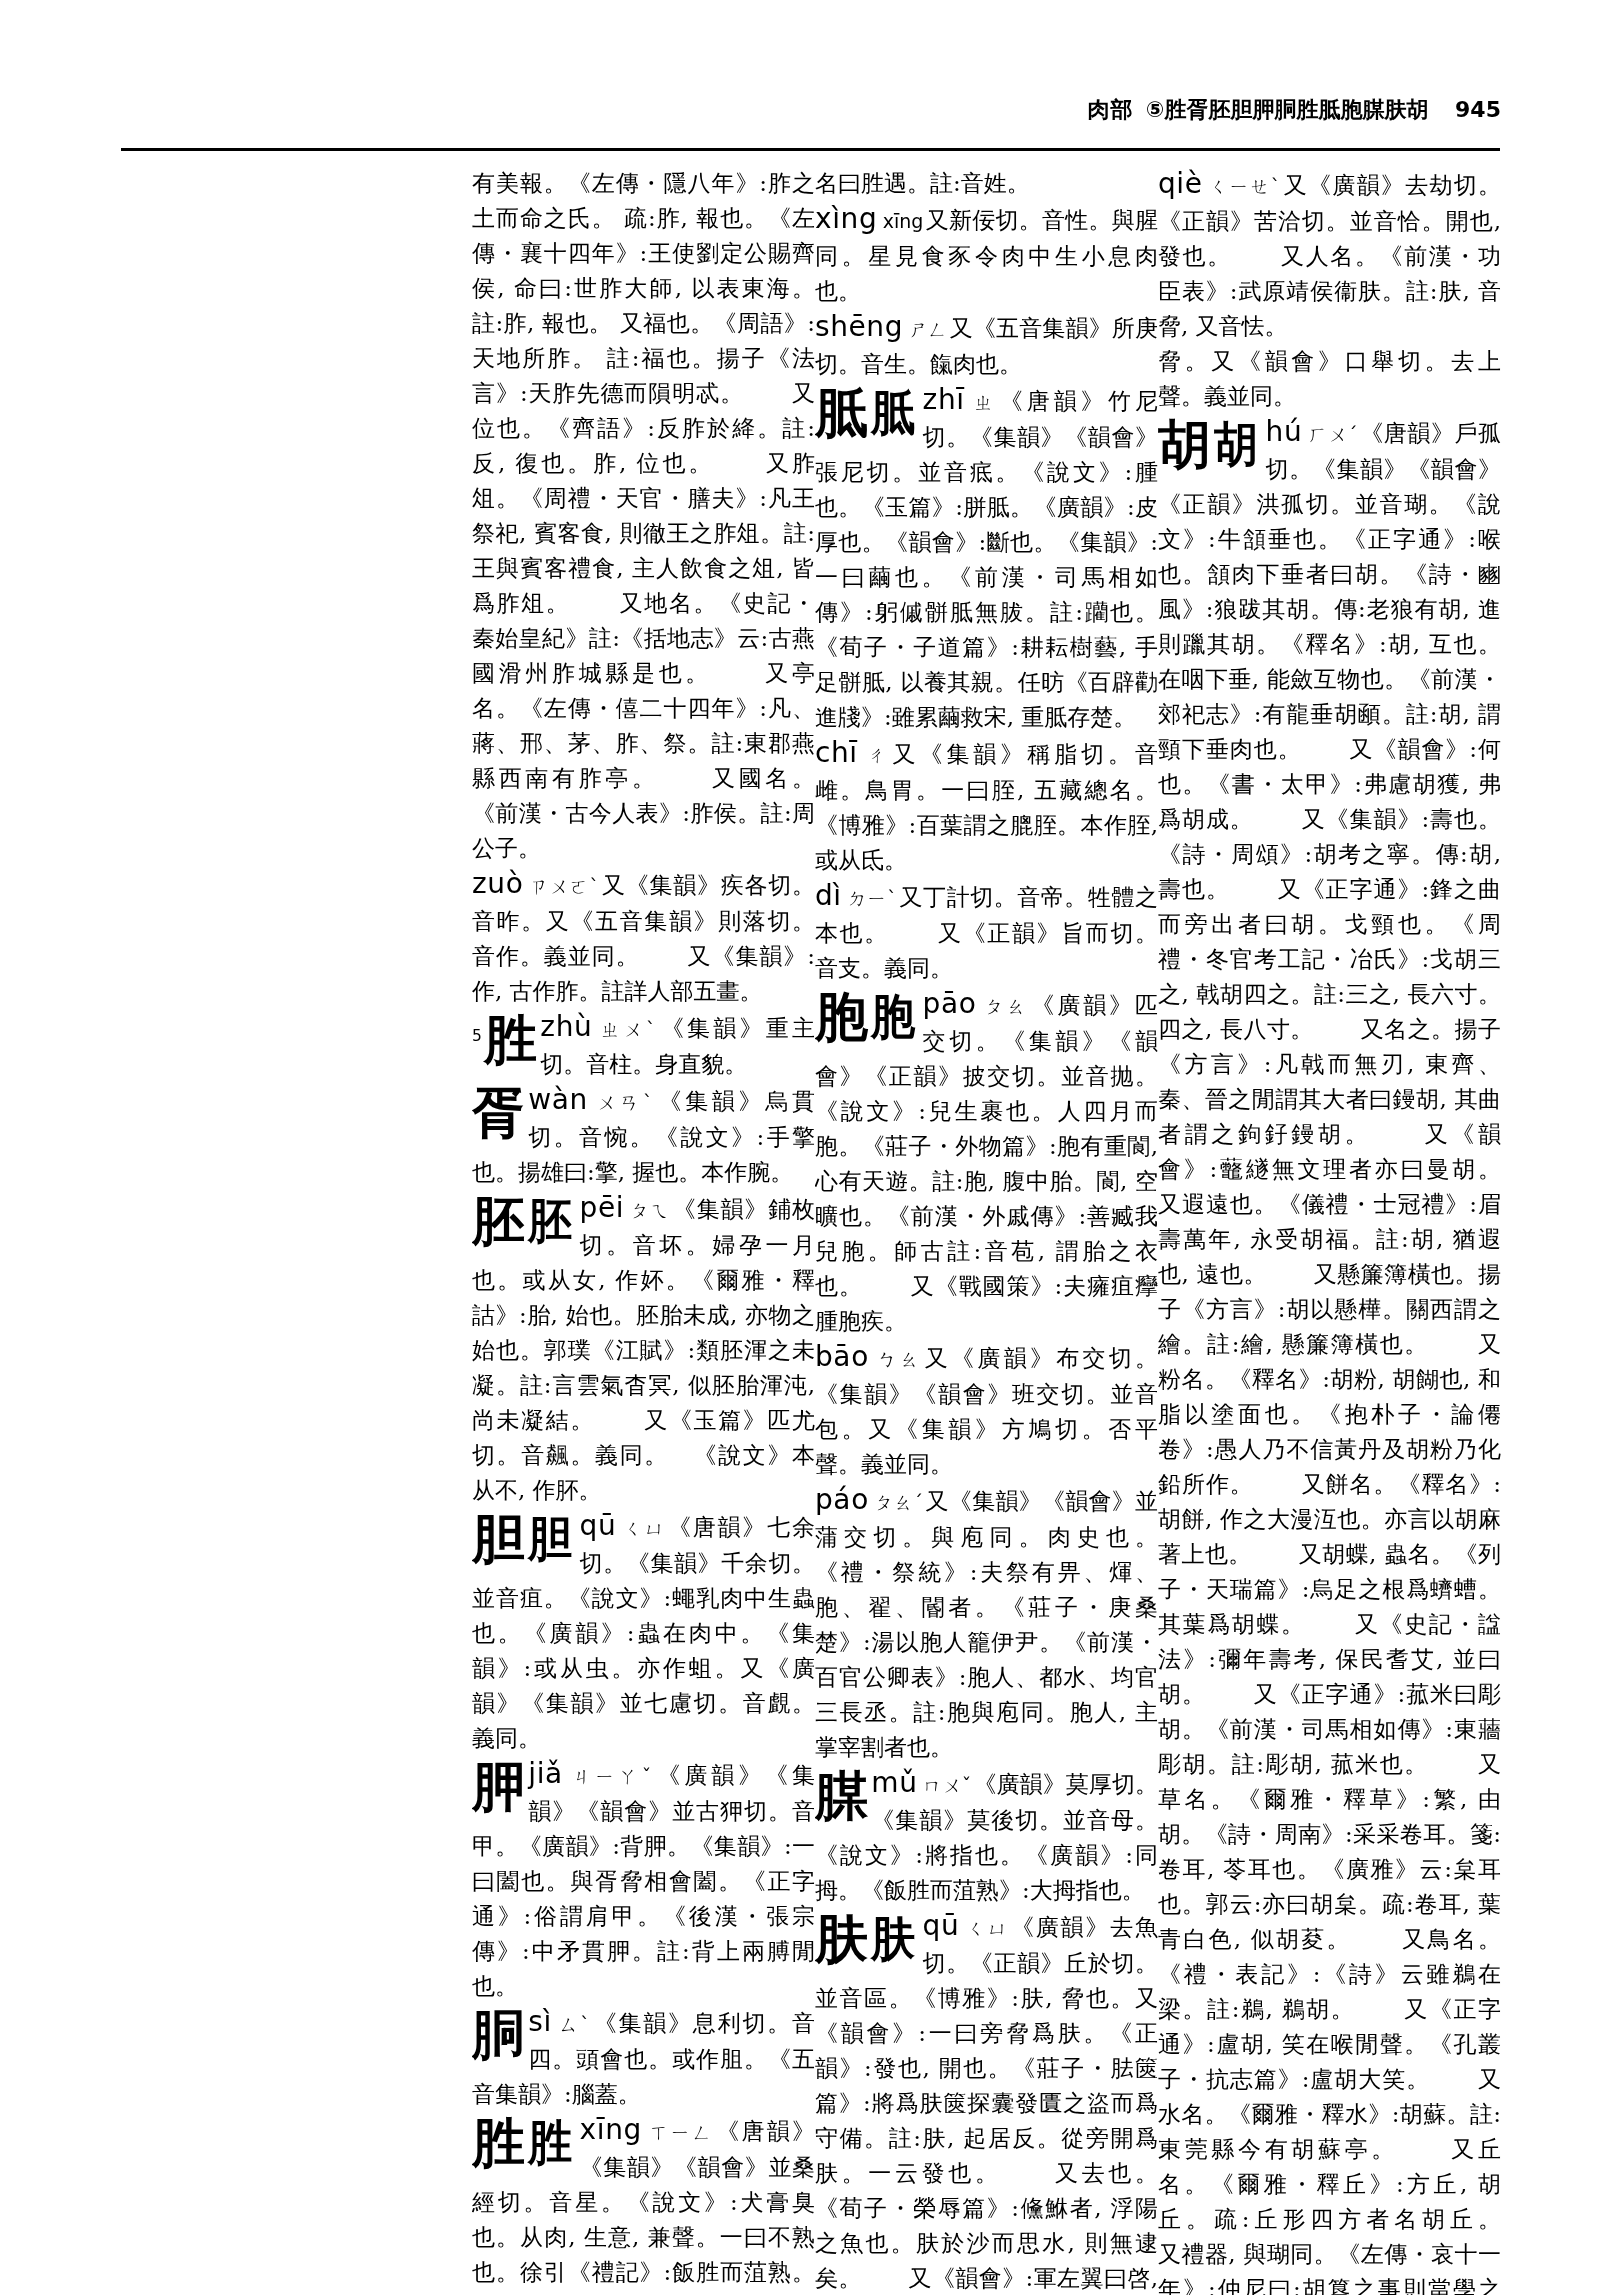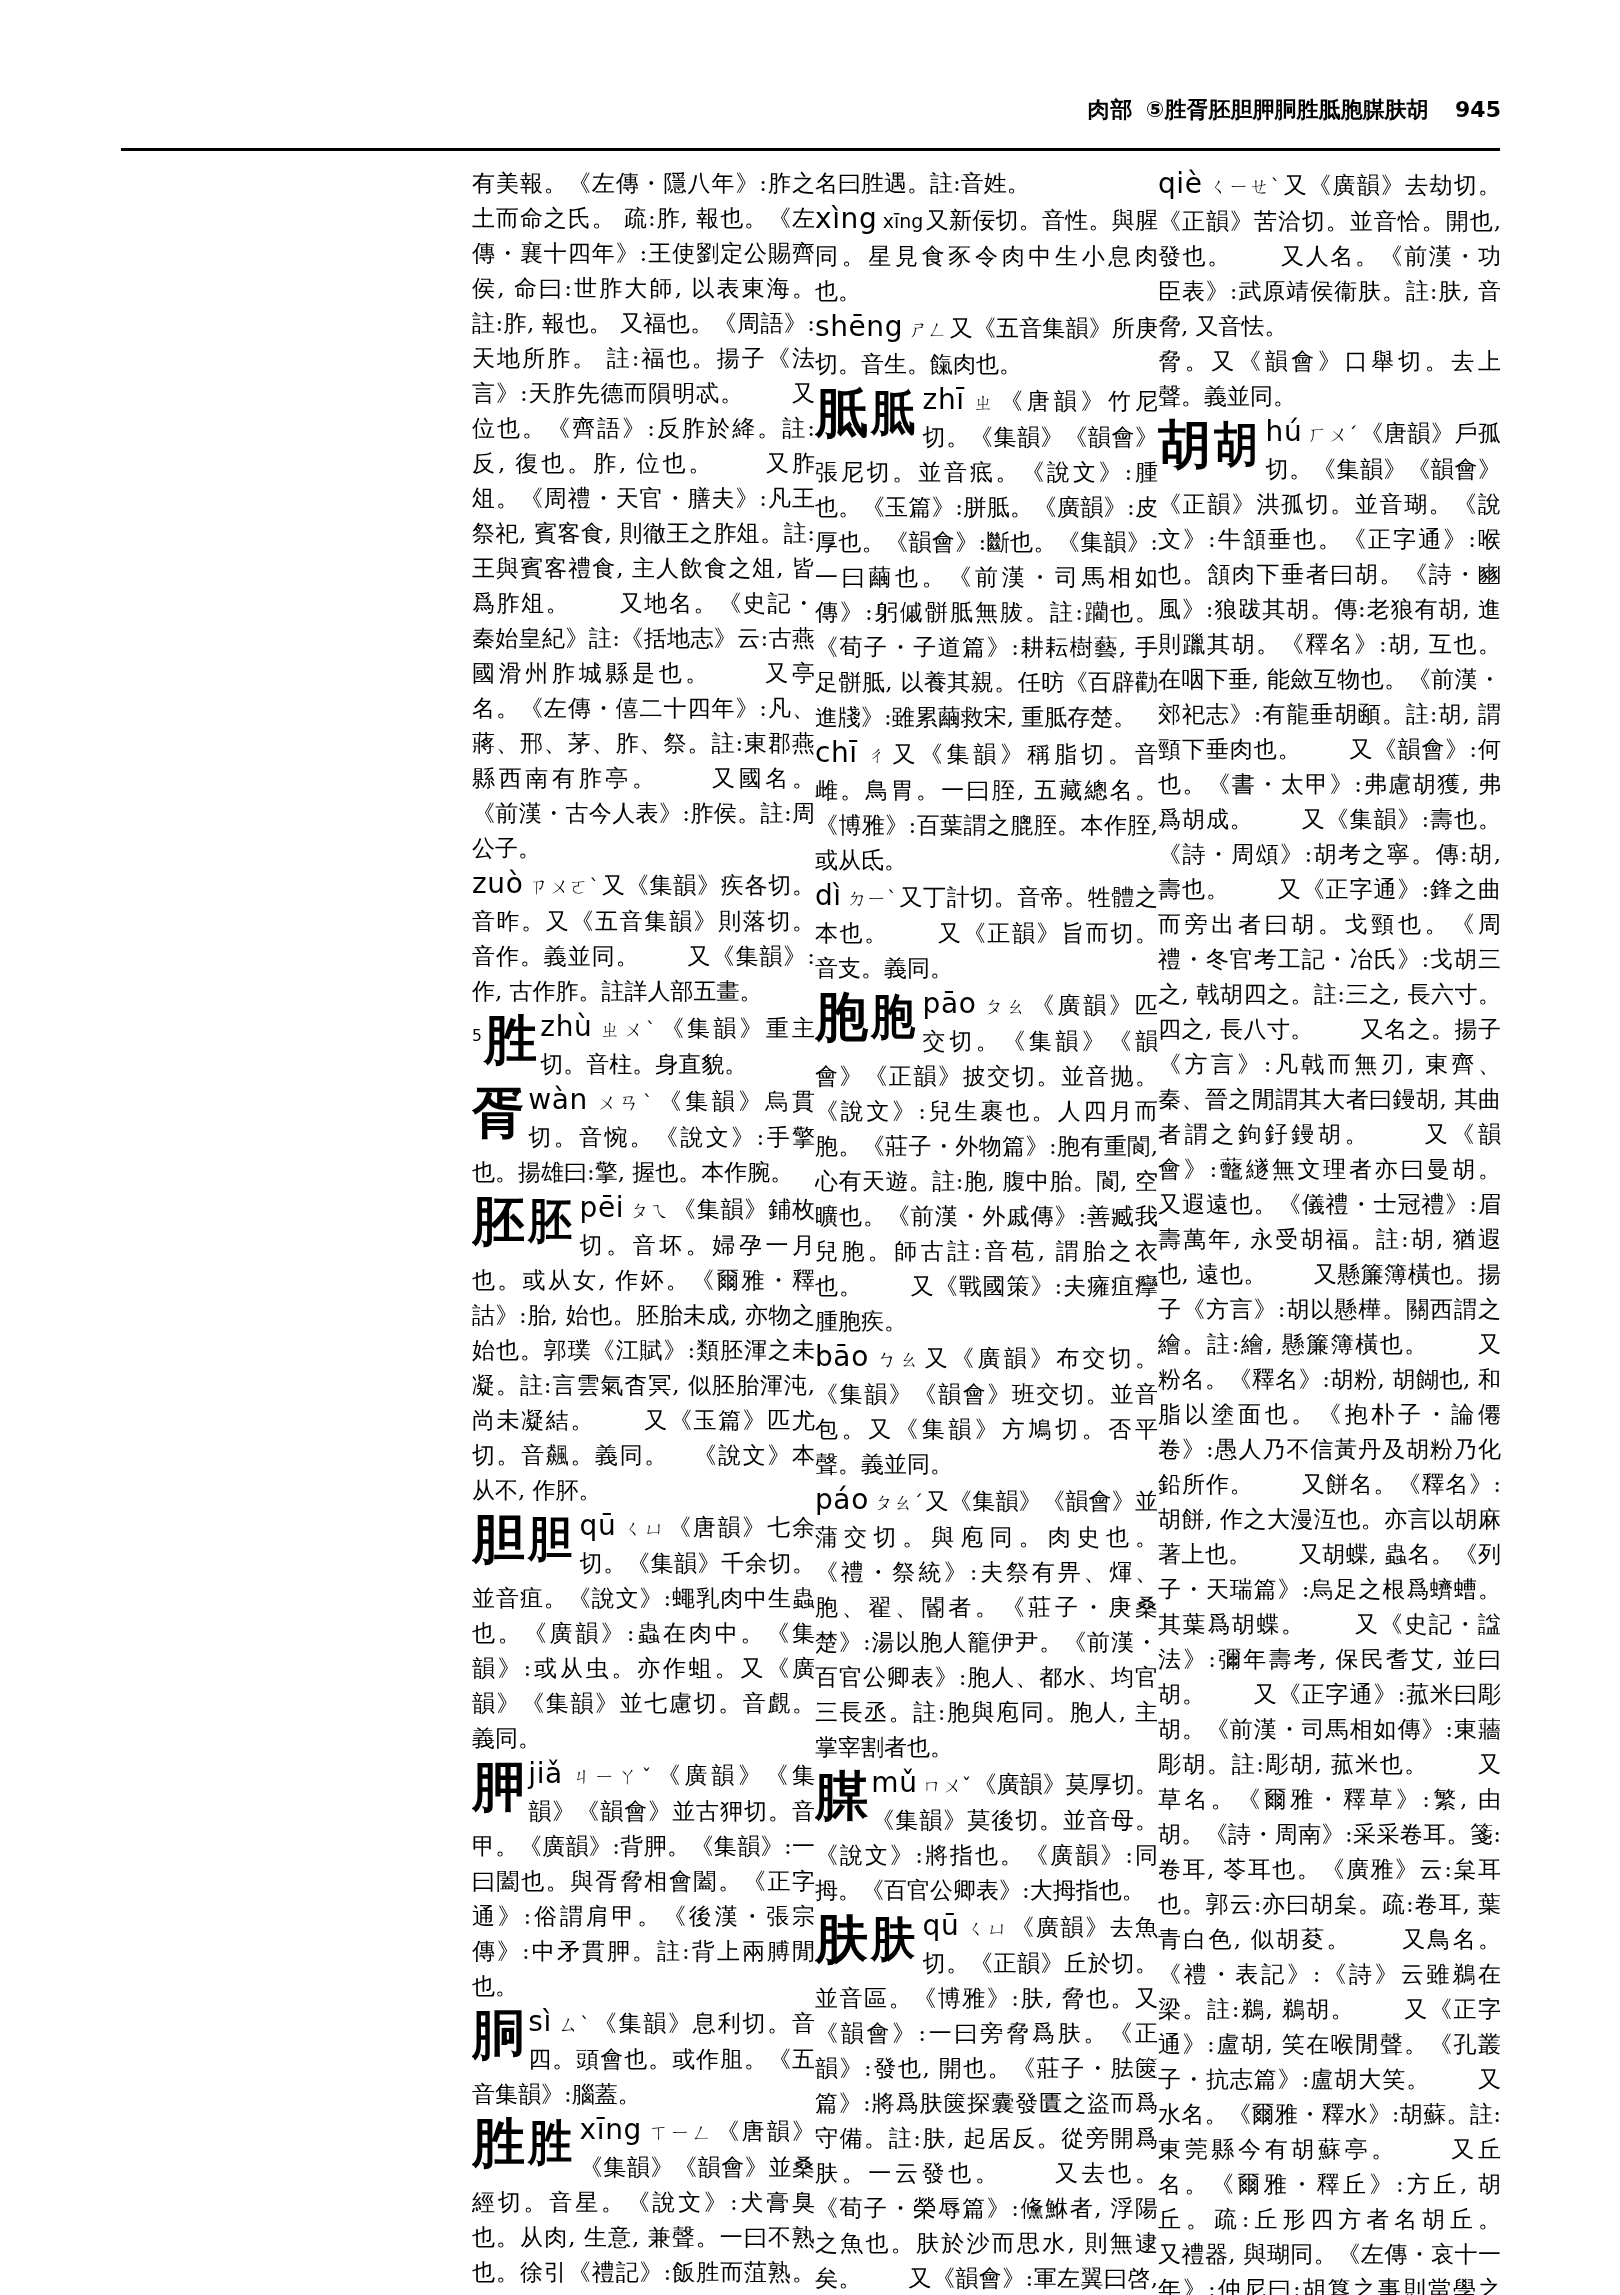--- a/index.html
+++ b/index.html
@@ -192,21 +192,21 @@
         <div class="entry body-text"><span class="pinyin">chī</span><span class="bopomofo">ㄔ</span><span>又《集韻》稱脂切。音雌。鳥胃。一曰胵, 五藏總名。《博雅》:百葉謂之膍胵。本作胵, 或从氐。</span></div>
         <div class="entry body-text"><span class="pinyin">dì</span><span class="bopomofo">ㄉㄧˋ</span><span>又丁計切。音帝。牲體之本也。　　又《正韻》旨而切。音支。義同。</span></div>
         <div class="entry body-text"><span class="hw-wrap">
             <span class="headword">胞</span>
             <span class="seal">胞</span>
           </span><span class="pinyin">pāo</span><span class="bopomofo">ㄆㄠ</span><span>《廣韻》匹交切。《集韻》《韻會》《正韻》披交切。並音抛。《說文》:兒生裹也。人四月而胞。《莊子・外物篇》:胞有重閬, 心有天遊。註:胞, 腹中胎。閬, 空曠也。《前漢・外戚傳》:善臧我兒胞。師古註:音苞, 謂胎之衣也。　　又《戰國策》:夫癕疽癴腫胞疾。</span></div>
         <div class="entry body-text"><span class="pinyin">bāo</span><span class="bopomofo">ㄅㄠ</span><span>又《廣韻》布交切。《集韻》《韻會》班交切。並音包。又《集韻》方鳩切。否平聲。義並同。</span></div>
         <div class="entry body-text"><span class="pinyin">páo</span><span class="bopomofo">ㄆㄠˊ</span><span>又《集韻》《韻會》並蒲交切。與庖同。肉史也。《禮・祭統》:夫祭有畀、煇、胞、翟、閽者。《莊子・庚桑楚》:湯以胞人籠伊尹。《前漢・百官公卿表》:胞人、都水、均官三長丞。註:胞與庖同。胞人, 主掌宰割者也。</span></div>
         <div class="entry body-text"><span class="hw-wrap">
             <span class="headword">腜</span>
-          </span><span class="pinyin">mǔ</span><span class="bopomofo">ㄇㄨˇ</span><span>《廣韻》莫厚切。《集韻》莫後切。並音母。《說文》:將指也。《廣韻》:同拇。《百官公卿表》:大拇指也。</span></div>
+          </span><span class="pinyin">mǔ</span><span class="bopomofo">ㄇㄨˇ</span><span>《廣韻》莫厚切。《集韻》莫後切。並音母。《說文》:將指也。《廣韻》:同拇。《飯胜而菹熟》:大拇指也。</span></div>
         <div class="entry body-text"><span class="hw-wrap">
             <span class="headword">肤</span>
             <span class="seal">肤</span>
           </span><span class="pinyin">qū</span><span class="bopomofo">ㄑㄩ</span><span>《廣韻》去魚切。《正韻》丘於切。並音區。《博雅》:肤, 脅也。又《韻會》:一曰旁脅爲肤。《正韻》:發也, 開也。《莊子・胠篋篇》:將爲肤篋探囊發匱之盜而爲守備。註:肤, 起居反。從旁開爲肤。一云發也。　　又去也。《荀子・榮辱篇》:儵鮴者, 浮陽之魚也。肤於沙而思水, 則無逮矣。　　又《韻會》:軍左翼曰啓, 右翼曰肤。《左傳・襄二十三年》:狼蘧疏爲右肤。</span></div>
       </div>
     <div class="col" id="col-3">
         <div class="entry body-text"><span class="pinyin">qiè</span><span class="bopomofo">ㄑㄧㄝˋ</span><span>又《廣韻》去劫切。《正韻》苦洽切。並音恰。開也, 發也。　　又人名。《前漢・功臣表》:武原靖侯衞肤。註:肤, 音脅, 又音怯。</span></div>
         <div class="entry body-text"><span>脅。又《韻會》口舉切。去上聲。義並同。</span></div>
         <div class="entry body-text"><span class="hw-wrap">
             <span class="headword">胡</span>

